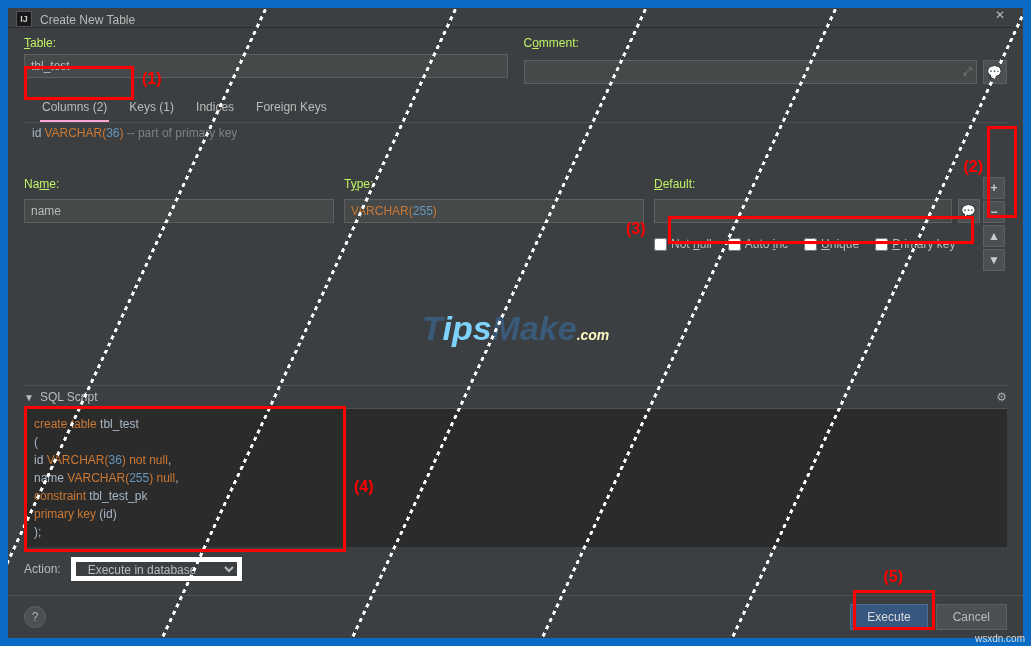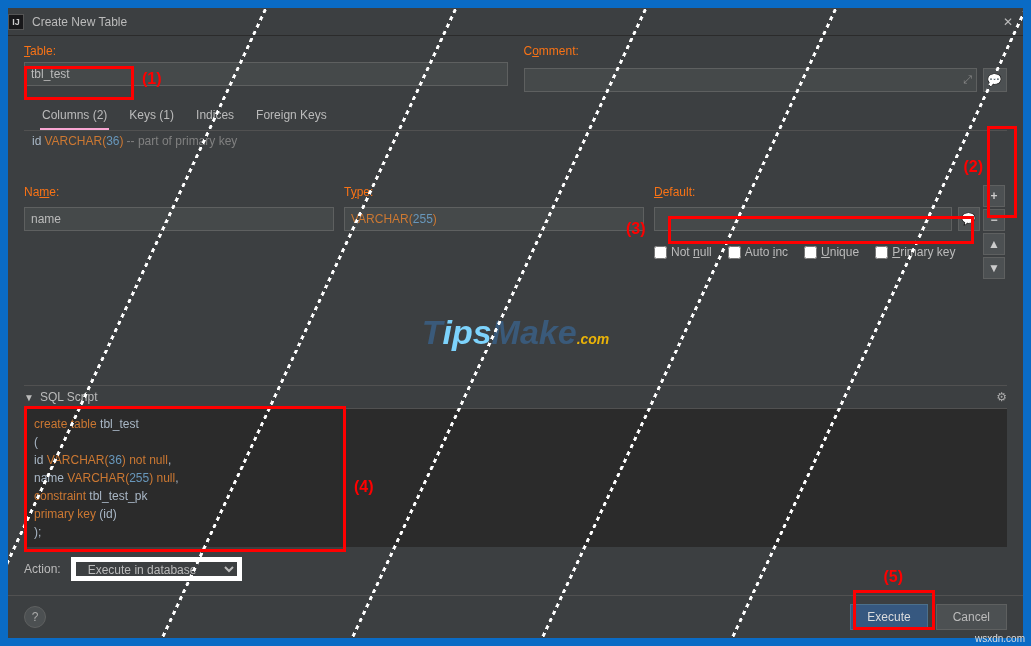--- a/index.html
+++ b/index.html
@@ -1,28 +1,28 @@
 <!DOCTYPE html>
 <html><head>
 <meta charset="utf-8">
 <style>
 * { margin: 0; padding: 0; box-sizing: border-box; font-family: "Segoe UI", Arial, sans-serif; font-size: 12px; }
 body { background: #0a6bc5; width: 1031px; height: 646px; padding: 8px; position: relative; }
 .dialog { background: #3c3f41; width: 100%; height: 100%; display: flex; flex-direction: column; color: #bbbbbb; position: relative; overflow: hidden; }
 .stripes { position: absolute; inset: 0; pointer-events: none; z-index: 5; }
 .stripe { position: absolute; width: 3px; height: 1400px; background: repeating-linear-gradient(0deg, #fff 0 4px, transparent 4px 8px); transform: rotate(25deg); top: -300px; }
-.titlebar { height: 28px; display: flex; align-items: center; padding: 0 0; background: #3c3f41; border-bottom: 1px solid #2b2b2b; }
+.titlebar { height: 20px; display: flex; align-items: flex-end; padding: 0 8px; background: #3c3f41; border-bottom: 1px solid #2b2b2b; }
 .title-icon { width: 16px; height: 16px; background: #18181a; border: 1px solid #555; margin-right: 8px; display: flex; align-items: center; justify-content: center; font-size: 9px; color: #ccc; font-weight: bold; }
 .title-text { flex: 1; color: #bbbbbb; }
 .close-btn { width: 30px; height: 24px; display: flex; align-items: center; justify-content: center; color: #bbb; cursor: pointer; }
 .content { padding: 8px 16px; flex: 1; display: flex; flex-direction: column; }
 .top-row { display: flex; gap: 16px; margin-bottom: 10px; }
 .col-left { flex: 1; }
 .col-right { flex: 1; display: flex; gap: 6px; align-items: flex-end; }
-.label { color: #f97316; margin-bottom: 4px; display: block; }
+.label { color: #bef264; margin-bottom: 4px; display: block; }
 .underline { text-decoration: underline; }
 .input { width: 100%; height: 24px; background: #45494a; border: 1px solid #5e6060; color: #bbb; padding: 0 6px; outline: none; }
 .comment-input { flex: 1; height: 24px; background: #45494a; border: 1px solid #5e6060; position: relative; }
 .expand-ic { position: absolute; right: 4px; top: 4px; color: #888; font-size: 11px; }
 .icon-btn { width: 24px; height: 24px; background: #4c5052; border: 1px solid #5e6060; display: flex; align-items: center; justify-content: center; color: #aaa; }
 .tabs { display: flex; gap: 18px; padding: 2px 16px 0 16px; border-bottom: 1px solid #515151; margin-bottom: 0; }
 .tab { padding: 4px 2px 6px 2px; color: #bbbbbb; cursor: pointer; }
 .tab.active { border-bottom: 2px solid #f9a8d4; }
 .col-header { background: #3c3f41; padding: 3px 8px; font-size: 11px; }
 .col-header .ctype { color: #cc7832; }
@@ -38,21 +38,21 @@
 .type-num { color: #6897bb; }
 .side-btns { width: 24px; display: flex; flex-direction: column; gap: 2px; }
 .side-btn { width: 22px; height: 22px; background: #4c5052; border: 1px solid #5e6060; display: flex; align-items: center; justify-content: center; color: #ccc; font-weight: bold; cursor: pointer; }
 .checks { display: flex; gap: 16px; margin-top: 10px; padding-left: 0; }
 .chk { display: flex; align-items: center; gap: 4px; color: #bbbbbb; font-size: 11px; white-space: nowrap; }
 .chk input { width: 13px; height: 13px; accent-color: #5e6060; }
 .middle-spacer { flex: 1; position: relative; }
 .watermark { position: absolute; left: 50%; top: 50%; transform: translate(-50%, -50%); font-size: 38px; font-weight: bold; color: #5a6a78; font-style: italic; display: flex; align-items: baseline; }
 .watermark .w2 { color: #7dd3fc; font-size: 34px; }
 .watermark .w3 { color: #3a5a7a; font-size: 34px; }
-.watermark .w4 { color: #eab308; font-size: 14px; }
+.watermark .w4 { color: #fef9c3; font-size: 14px; }
 .sql-head { display: flex; align-items: center; padding: 4px 0; border-top: 1px solid #515151; border-bottom: 1px solid #515151; }
 .sql-head .arrow { margin-right: 6px; color: #bbb; font-size: 10px; }
 .sql-head .gear { margin-left: auto; color: #aaa; }
 .sql-body { background: #2b2b2b; padding: 6px 10px; font-family: "Consolas", monospace; font-size: 12px; line-height: 18px; min-height: 130px; color: #a9b7c6; }
 .kw { color: #cc7832; }
 .num { color: #6897bb; }
 .ident { color: #a9b7c6; }
 .action-row { display: flex; align-items: center; gap: 10px; padding: 10px 0 6px 0; }
 .action-row select { background: #3c3f41; color: #bbb; border: 5px solid #ffffff; height: 24px; padding: 0 24px 0 8px; }
 .footer { display: flex; align-items: center; padding: 8px 16px; border-top: 1px solid #515151; }

